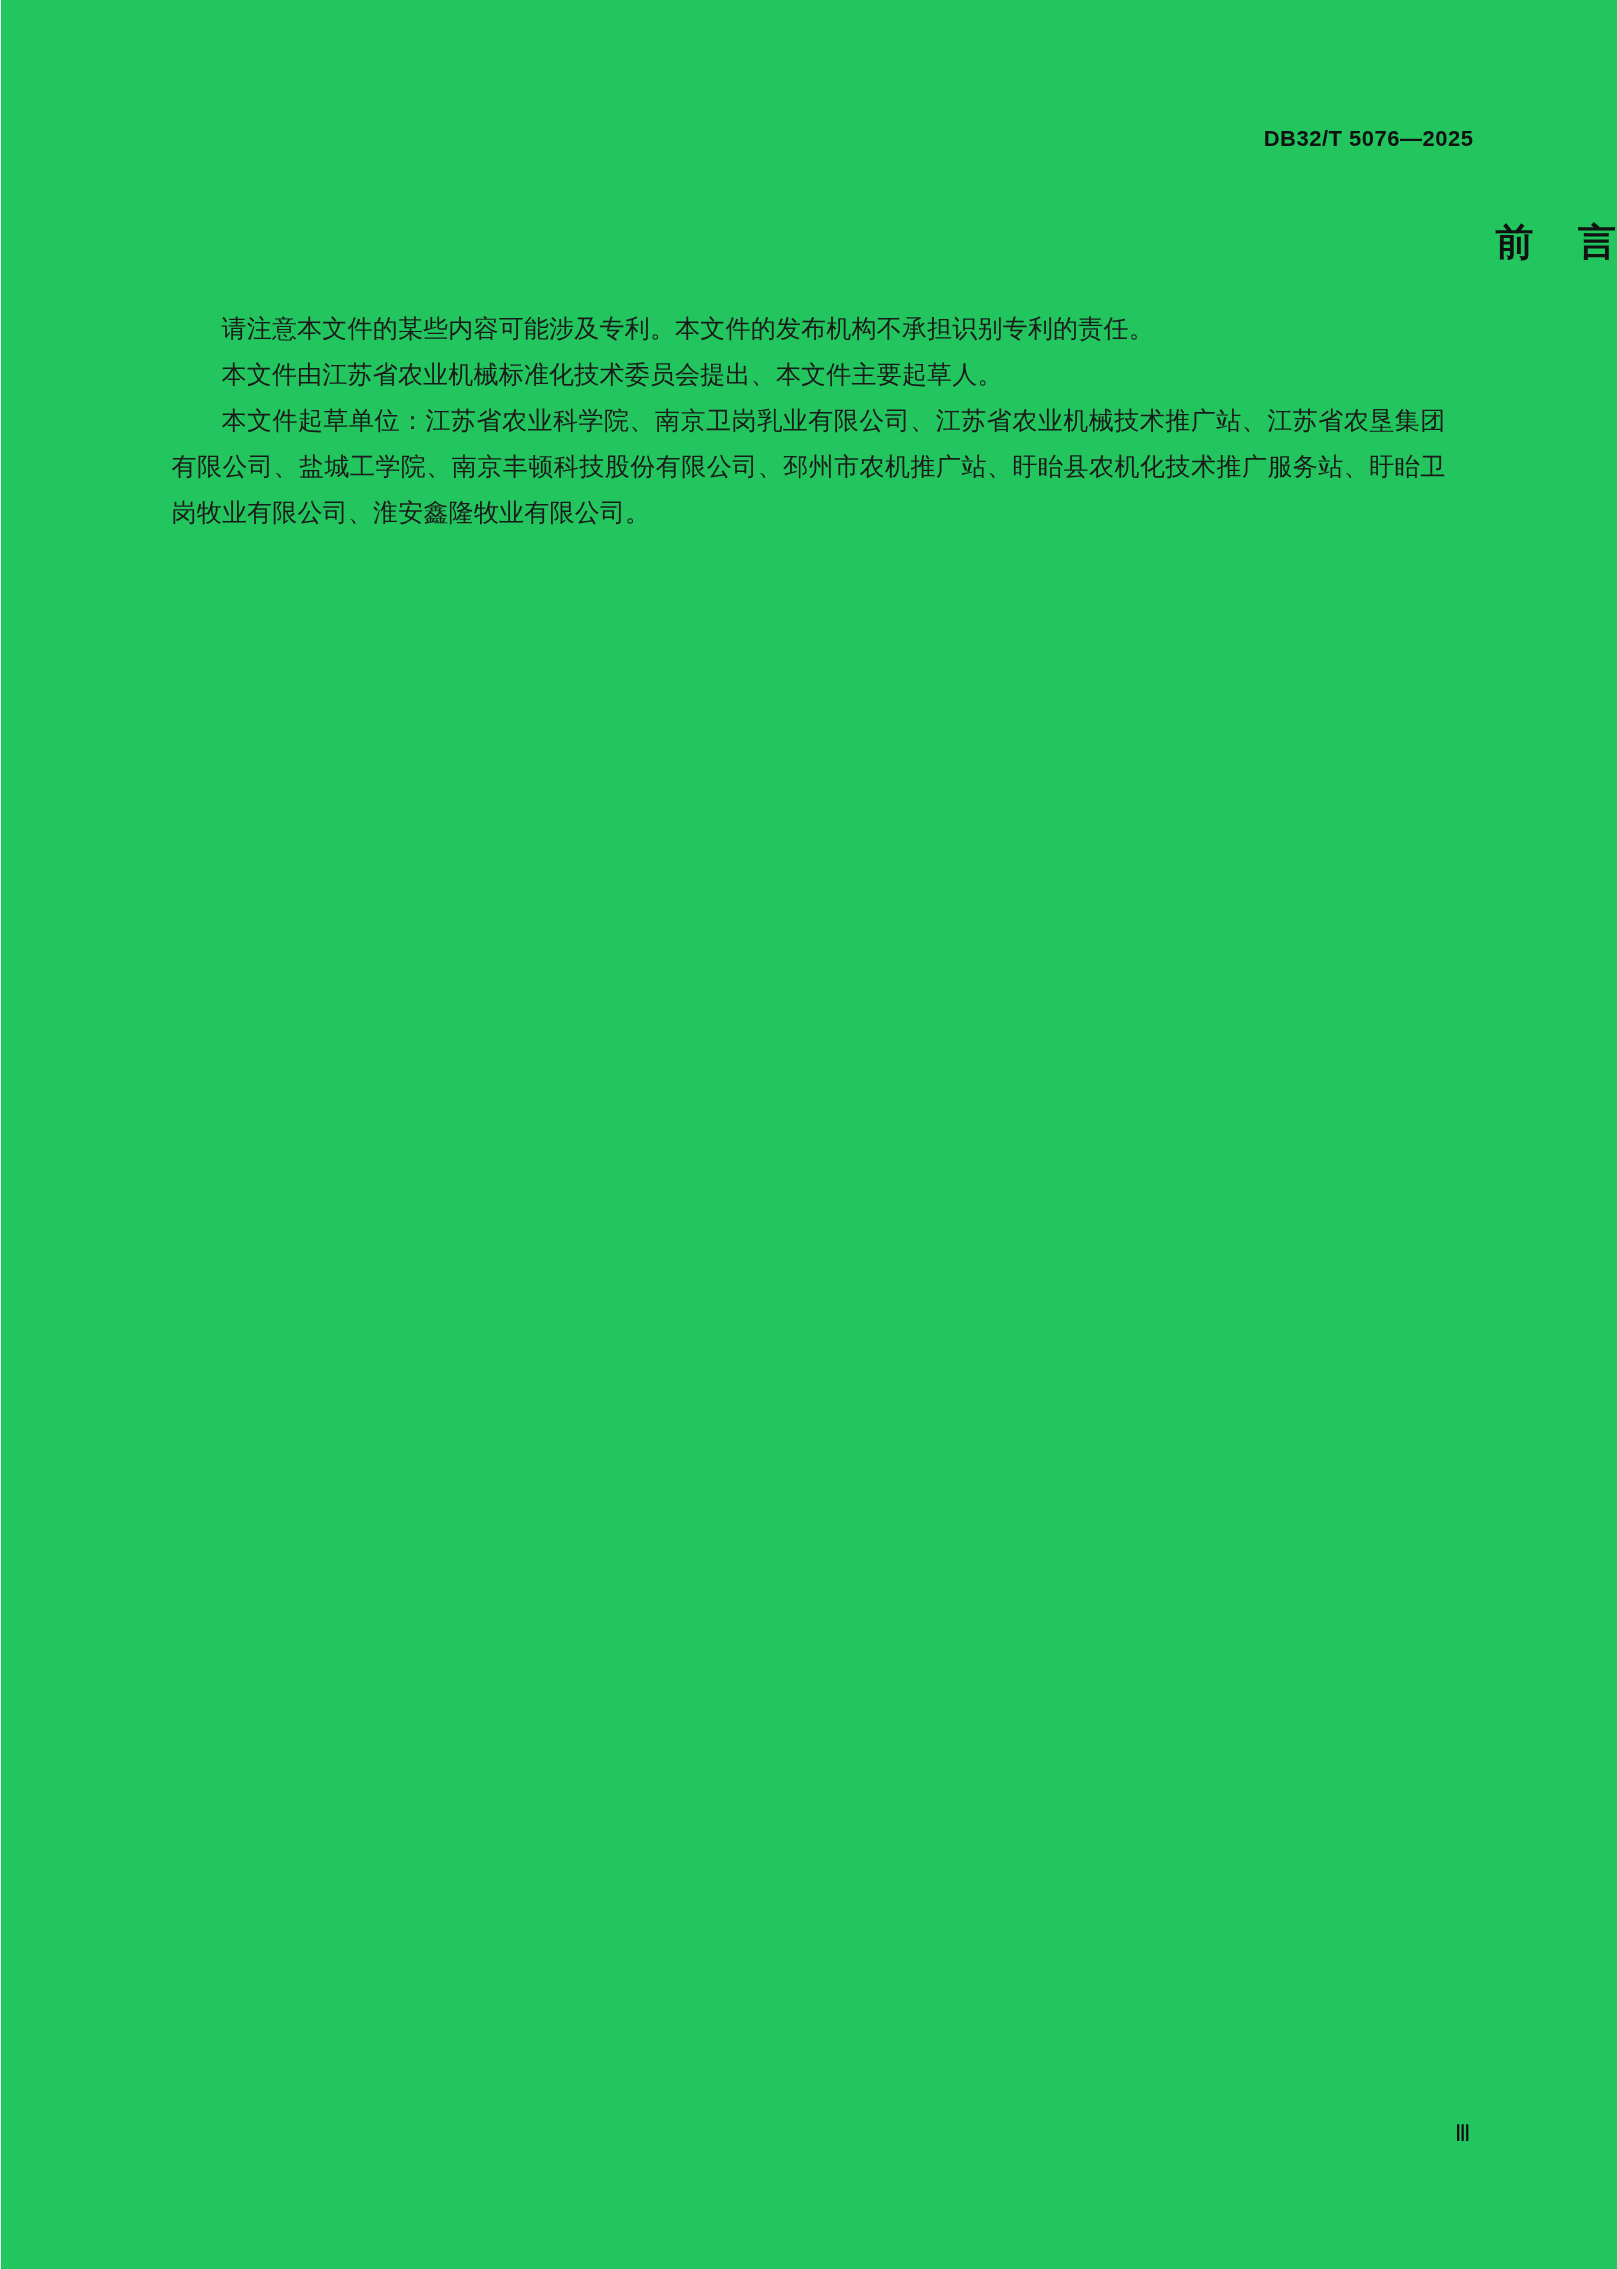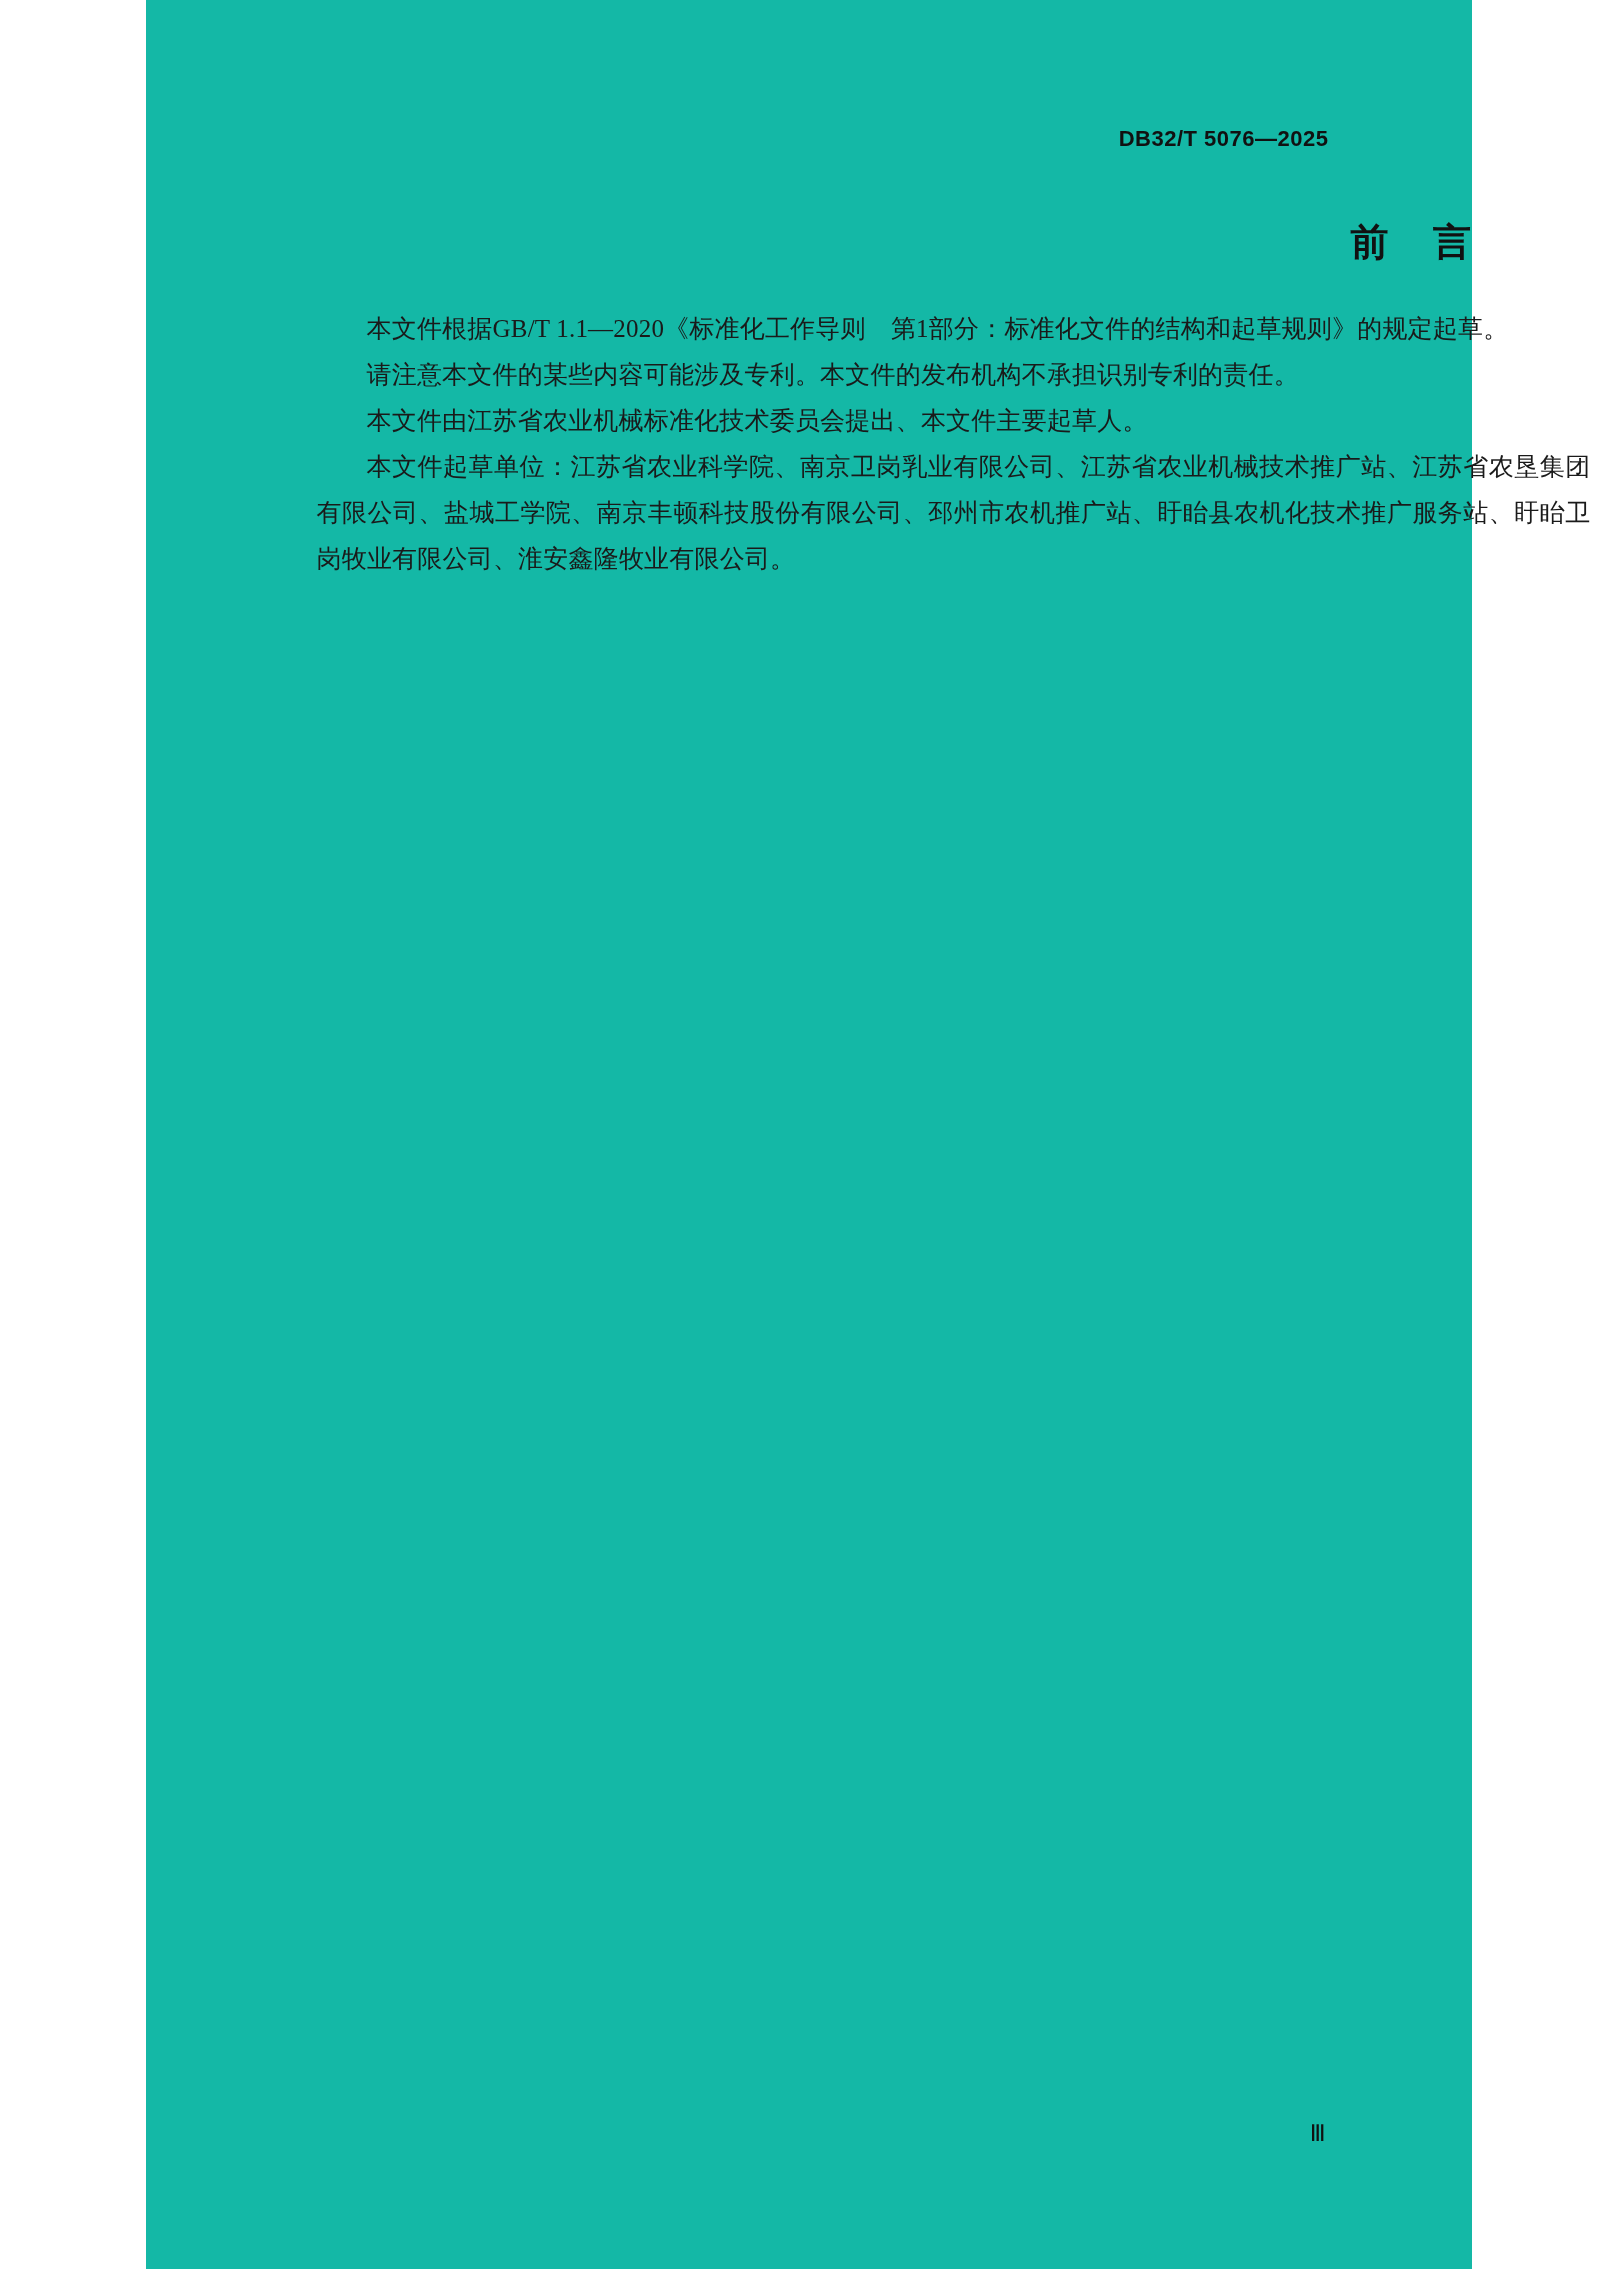--- a/index.html
+++ b/index.html
@@ -2,24 +2,24 @@
 <html style="font-size:15px"><head>
 <meta charset="utf-8">
 <style>
   html, body {
     margin: 0;
     padding: 0;
     background: #ffffff;
   }
   .page {
     position: relative;
-    width: 1326px;
+    width: 1616px;
     height: 2269px;
     margin: 0 auto;
-    background: #14b8a6;
+    background: #22c55e;
     font-family: "Liberation Serif", "DejaVu Serif", serif;
     color: #1a1a1a;
     box-sizing: border-box;
   }
   .header {
     position: absolute;
     top: 126px;
     right: 143px;
     font-family: "Liberation Sans", sans-serif;
     font-size: 22px;
@@ -74,21 +74,20 @@
 
 <div class="page">
 
   <div class="header">DB32/T 5076—2025</div>
 
   <div class="doc-title">
     <span>前</span><span class="gap"></span><span>言</span>
   </div>
 
   <div class="body-block">
-    <p class="para">本文件根据GB/T 1.1—2020《标准化工作导则　第1部分：标准化文件的结构和起草规则》的规定起草。</p>
     <p class="para">请注意本文件的某些内容可能涉及专利。本文件的发布机构不承担识别专利的责任。</p>
     <p class="para">本文件由江苏省农业机械标准化技术委员会提出、本文件主要起草人。</p>
     <p class="para">本文件起草单位：江苏省农业科学院、南京卫岗乳业有限公司、江苏省农业机械技术推广站、江苏省农垦集团有限公司、盐城工学院、南京丰顿科技股份有限公司、邳州市农机推广站、盱眙县农机化技术推广服务站、盱眙卫岗牧业有限公司、淮安鑫隆牧业有限公司。</p>
   </div>
 
   <div class="footer-page">Ⅲ</div>
 
 </div>
 
 

